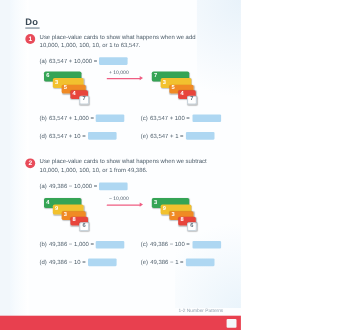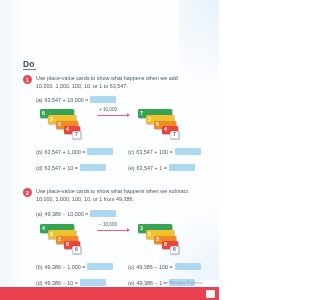--- a/index.html
+++ b/index.html
@@ -20,21 +20,21 @@
   }
   .wash-tr{
     position:absolute;right:0;top:0;width:40px;height:120px;
     background:radial-gradient(circle at 100% 0%,#e8f2fa 0%,rgba(255,255,255,0) 70%);
   }
   .wash-br{
     position:absolute;right:0;bottom:20px;width:60px;height:90px;
     background:radial-gradient(circle at 100% 100%,#eaf4fb 0%,rgba(255,255,255,0) 72%);
   }
   .content{
-    position:absolute;left:0;top:0;right:0;bottom:0;margin-top:44px;
+    position:absolute;left:0;top:0;right:0;bottom:0;
   }
   
   .do-head{
     position:absolute;left:23px;top:15px;
     font-size:8.5px;font-weight:bold;color:#3b4a57;
     letter-spacing:.2px;
   }
   .do-underline{
     position:absolute;left:23px;top:25px;width:13px;height:1.2px;
     background:#6d7f8e;

